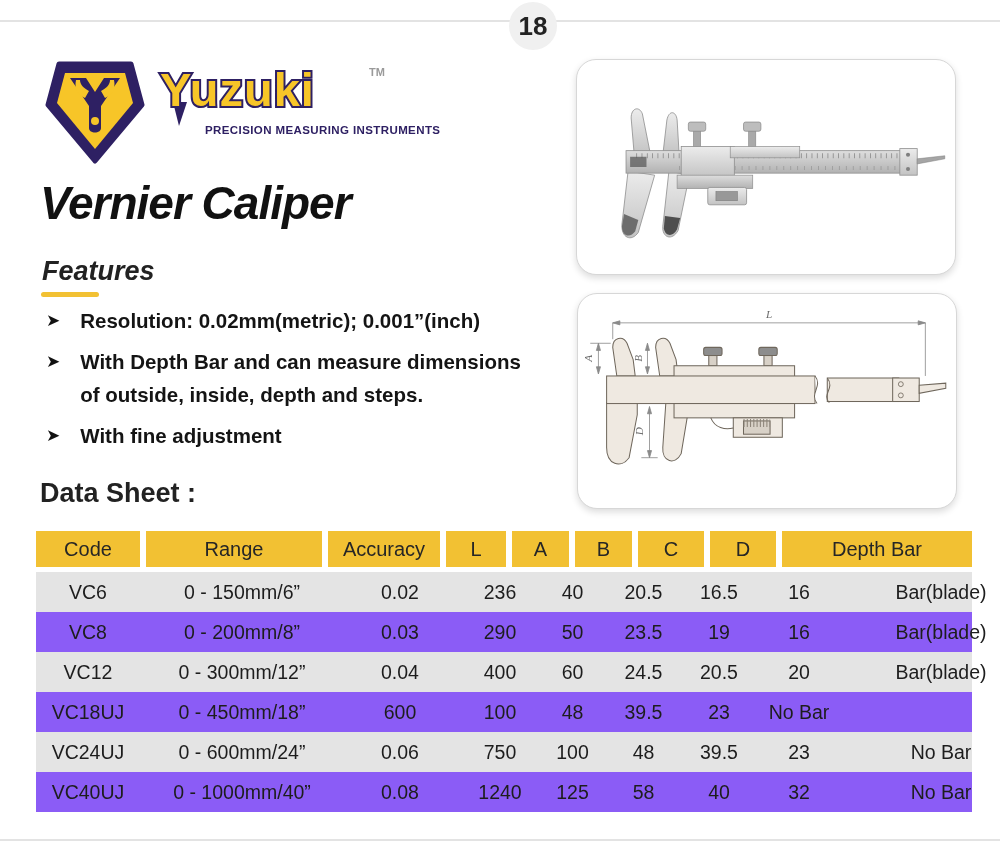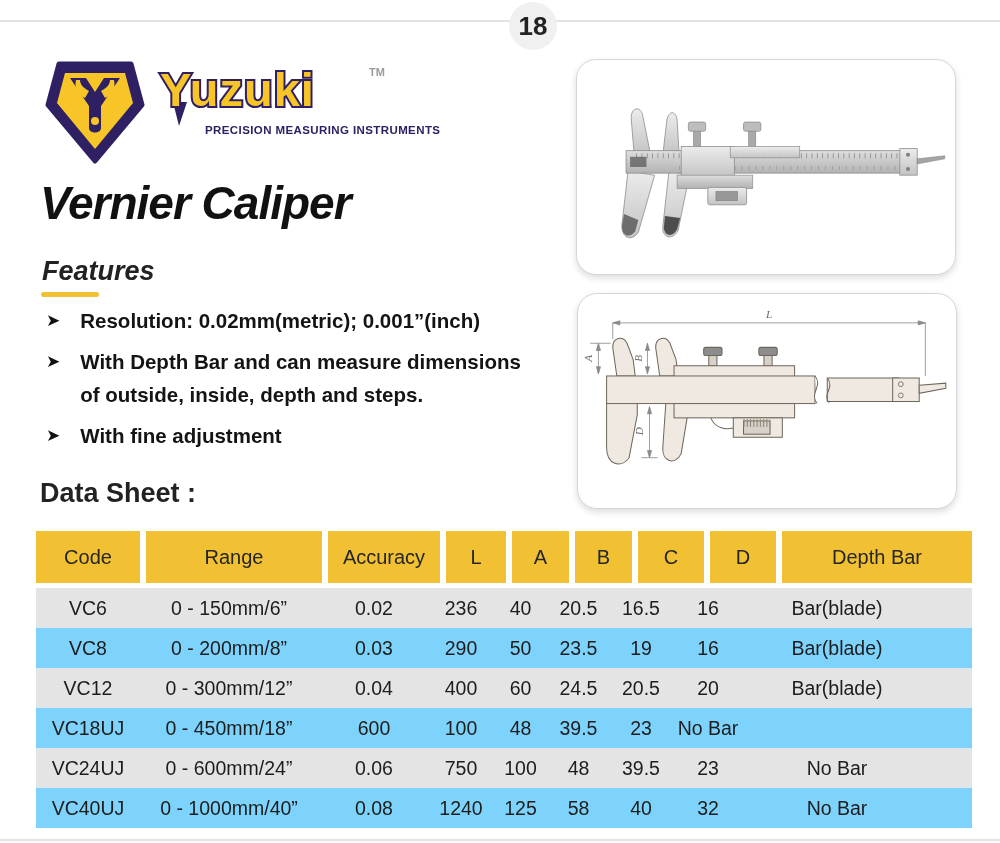--- a/index.html
+++ b/index.html
@@ -37,29 +37,29 @@
     font-family:"DejaVu Sans",sans-serif;font-size:17px;line-height:33px;color:#111;
     margin-right:20px;flex:0 0 auto;
   }
   .bullet-text{font-size:20.5px;font-weight:bold;line-height:33px;color:#141414;max-width:500px;}
   .datasheet-heading{
     position:absolute;left:40px;top:478px;font-size:27px;font-weight:bold;color:#222;
   }
   .datatable{position:absolute;left:36px;top:531px;width:936px;}
   .dt-head{display:grid;grid-template-columns:104px 176px 112px 60px 57px 57px 66px 66px 190px;column-gap:6px;margin-bottom:5px;}
   .th{
-    background:#f2c133;height:52px;display:flex;align-items:center;justify-content:center;
+    background:#f2c133;height:36px;display:flex;align-items:center;justify-content:center;
     font-size:20px;color:#262626;
   }
   .tr{
-    display:grid;grid-template-columns:104px 176px 112px 60px 57px 57px 66px 66px 190px;column-gap:1px;
+    display:grid;grid-template-columns:104px 176px 112px 60px 57px 57px 66px 66px 190px;column-gap:14px;
     height:40px;
   }
   .tr.gray{background:#e4e4e4;}
-  .tr.white{background:#7dd3fc;}
+  .tr.white{background:#8b5cf6;}
   .td{display:flex;align-items:center;justify-content:center;font-size:19.5px;color:#1d1d1d;}
   .card{
     position:absolute;width:378px;height:214px;background:#fff;border:1px solid #d7d7d7;
     border-radius:20px;box-shadow:0 3px 7px rgba(0,0,0,0.14);overflow:hidden;
   }
   .card svg{width:100%;height:100%;display:block;}
   .card-photo{left:576px;top:59px;}
   .card-diagram{left:577px;top:293px;}
 </style>
 </head>

